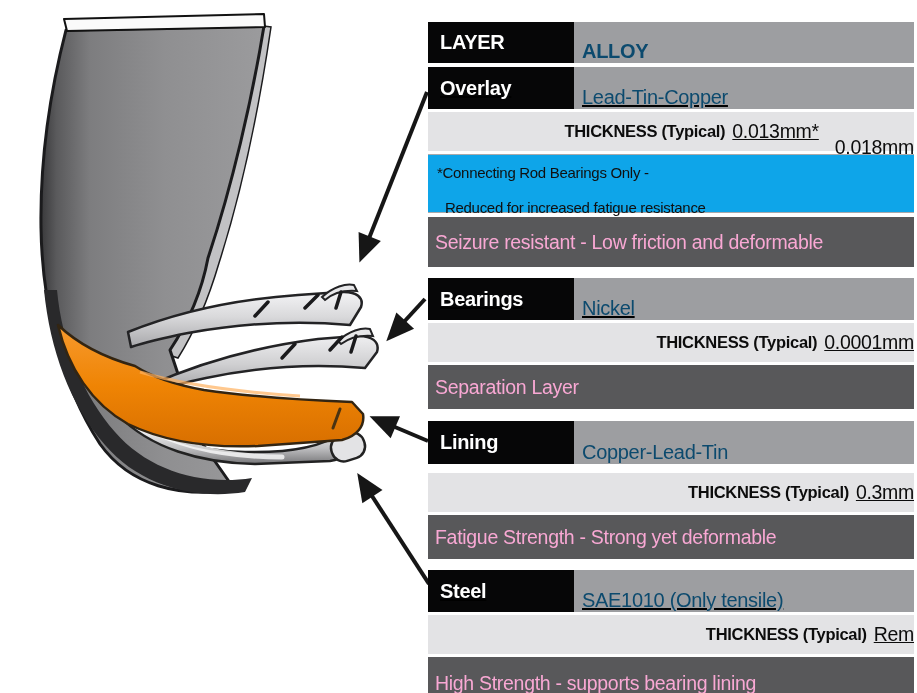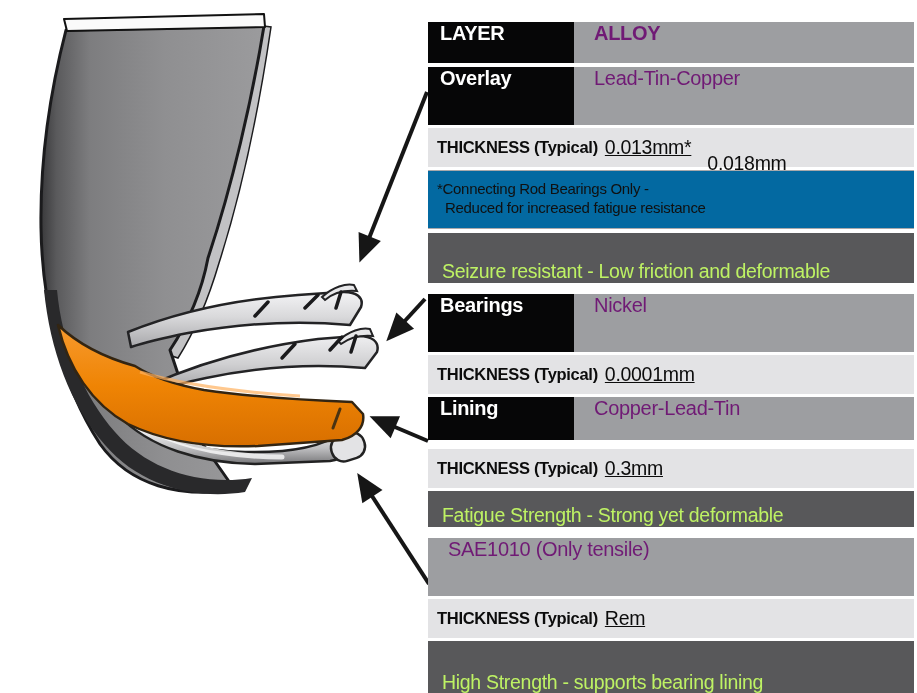--- a/index.html
+++ b/index.html
@@ -6,50 +6,50 @@
   #stage{
     position:relative;width:917px;height:693px;background:#ffffff;overflow:hidden;
     font-family:"Liberation Sans", sans-serif; letter-spacing:-0.3px;
   }
   #art{position:absolute;left:0;top:0;}
   .tbl{position:absolute;left:428px;top:22px;width:486px;}
   .row{position:relative;display:flex;width:100%;box-sizing:border-box;}
   .name-bg{background:#9d9ea1;}
   .cell-black{
     width:146px;min-width:146px;background:#060607;color:#ffffff;
-    display:flex;align-items:flex-start;padding-left:12px;box-sizing:border-box;
+    display:flex;align-items:center;padding-left:12px;box-sizing:border-box;
     font-weight:bold;font-size:20px;
   }
   .cell-value{
-    flex:1;display:flex;align-items:flex-start;padding-left:20px;
-    font-size:20px;color:#701a75;
+    flex:1;display:flex;align-items:flex-end;padding-left:8px;
+    font-size:20px;color:#0c4a6e;
   }
   .h-header{height:41px;margin-bottom:4px;}
-  .h-name{height:58px;margin-bottom:3px;}
+  .h-name{height:42px;margin-bottom:3px;text-decoration:underline;}
   .h-name3{height:43px;margin-bottom:9px;}
   .thickness-row{
-    background:#e3e3e5;align-items:baseline;padding-left:9px;color:#0c0c0c;
+    background:#e3e3e5;align-items:baseline;padding-left:9px;color:#0c0c0c;justify-content:flex-end;
   }
   .h-thick{height:39px;margin-bottom:3px;}
   .t-label{font-weight:bold;font-size:16.5px;align-self:center;}
   .t-value{font-size:19.5px;margin-left:7px;align-self:center;text-decoration:underline;}
   .t-value2{font-size:19.5px;margin-left:16px;align-self:center;margin-top:32px;}
   .note-row{
-    background:#0369a1;border-top:1px solid #a9a9ab;border-bottom:1px solid #a9a9ab;
+    background:#0ea5e9;border-top:1px solid #a9a9ab;border-bottom:1px solid #a9a9ab;
     display:block;padding:8px 0 0 9px;font-size:15px;line-height:1.28;color:#101010;
   }
   .h-note{height:59px;margin-bottom:4px;box-sizing:border-box;}
   .note-line{display:block;}
-  .note-line2{padding-left:8px;}
+  .note-line2{padding-left:8px;margin-top:16px;}
   .benefit-row{
-    background:#58585a;color:#bef264;align-items:flex-end;padding-left:14px;font-size:19.5px;
+    background:#58585a;color:#f9a8d4;align-items:center;padding-left:7px;font-size:19.5px;
   }
   .h-benefit1{height:50px;margin-bottom:11px;}
   .h-benefit2{height:44px;margin-bottom:12px;}
-  .h-benefit3{height:36px;margin-bottom:11px;}
+  .h-benefit3{height:44px;margin-bottom:11px;}
   .h-benefit4{height:53px;margin-bottom:0;}
 </style>
 </head>
 <body>
 
 <div id="stage">
 
   <svg id="art" width="430" height="693" viewBox="0 0 430 693">
     <defs>
       <linearGradient id="shellGrad" x1="0" y1="0" x2="1" y2="0">
@@ -160,38 +160,44 @@
         <span>Bearings</span>
       </div>
       <div class="cell-value">
         <span>Nickel</span>
       </div>
     </div>
     <div class="row thickness-row h-thick">
       <span class="t-label">THICKNESS (Typical)</span>
       <span class="t-value">0.0001mm</span>
     </div>
+    <div class="row benefit-row h-benefit2">
+      <span>Separation Layer</span>
+    </div>
 
     <div class="row name-bg h-name3">
       <div class="cell-black">
         <span>Lining</span>
       </div>
       <div class="cell-value">
         <span>Copper-Lead-Tin</span>
       </div>
     </div>
     <div class="row thickness-row h-thick">
       <span class="t-label">THICKNESS (Typical)</span>
       <span class="t-value">0.3mm</span>
     </div>
     <div class="row benefit-row h-benefit3">
       <span>Fatigue Strength - Strong yet deformable</span>
     </div>
 
     <div class="row name-bg h-name">
+      <div class="cell-black">
+        <span>Steel</span>
+      </div>
       <div class="cell-value">
         <span>SAE1010 (Only tensile)</span>
       </div>
     </div>
     <div class="row thickness-row h-thick">
       <span class="t-label">THICKNESS (Typical)</span>
       <span class="t-value">Rem</span>
     </div>
     <div class="row benefit-row h-benefit4">
       <span>High Strength - supports bearing lining</span>

